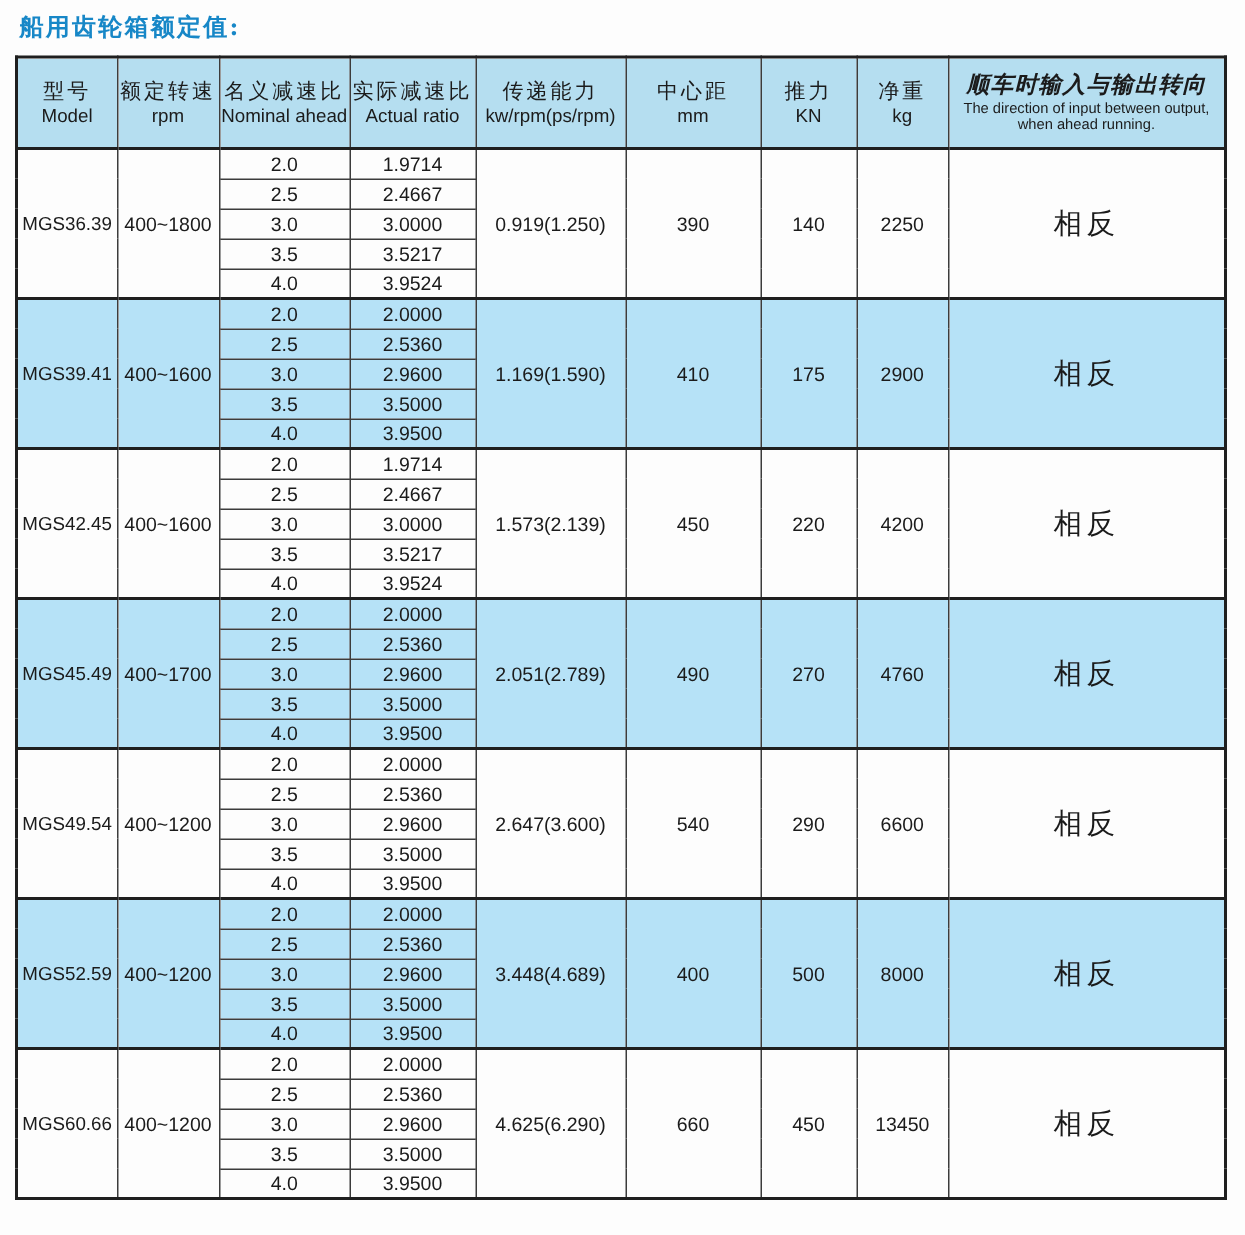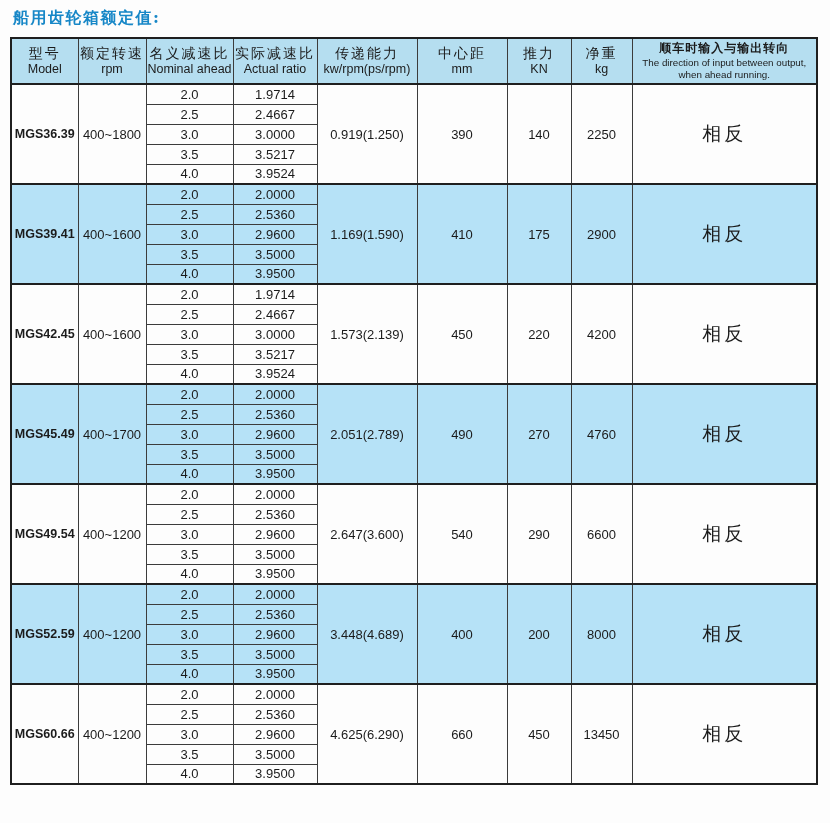--- a/index.html
+++ b/index.html
@@ -25,29 +25,29 @@
     border-collapse:collapse;table-layout:fixed;
     border:2px solid var(--frame);
   }
   .spec th,.spec td{
     border:1px solid var(--line);
     text-align:center;vertical-align:middle;padding:0;
     overflow:hidden;
   }
   .spec thead th{
     background:var(--header-bg);
-    height:46px;border-bottom:2px solid var(--frame);
+    height:61px;border-bottom:2px solid var(--frame);
     font-weight:normal;
   }
   .h-zh{font-size:14px;letter-spacing:2px;font-family:"DejaVu Serif", serif;line-height:1.3;}
   .h-en{font-size:12.5px;line-height:1.25;}
-  th.dir .h-zh{font-size:12px;font-weight:bold;letter-spacing:1px;}
+  th.dir .h-zh{font-size:15px;font-weight:bold;letter-spacing:1px;font-style:italic;}
   th.dir .h-en{font-size:9.8px;line-height:1.2;padding:0 8px;}
   .spec tbody td{height:20px;font-size:13px;}
-  .spec tbody td.model{font-size:12.5px;font-weight:bold;}
+  .spec tbody td.model{font-size:12.5px;}
   .spec tbody td.direction{font-size:19px;letter-spacing:3px;margin-top:22px;}
   .spec tbody tr.block-start td{border-top:2px solid var(--frame);}
   .spec tbody tr.stripe td{background:var(--stripe-bg);}
 </style>
 </head>
 <body>
 
 <div class="page-title">船用齿轮箱额定值:</div>
 
 <table class="spec">
@@ -238,21 +238,21 @@
         <td>4.0</td>
         <td>3.9500</td>
       </tr>
       <tr class="stripe block-start">
         <td rowspan="5" class="model">MGS52.59</td>
         <td rowspan="5">400~1200</td>
         <td>2.0</td>
         <td>2.0000</td>
         <td rowspan="5">3.448(4.689)</td>
         <td rowspan="5">400</td>
-        <td rowspan="5">200</td>
+        <td rowspan="5">500</td>
         <td rowspan="5">8000</td>
         <td rowspan="5" class="direction">相反</td>
       </tr>
       <tr class="stripe">
         <td>2.5</td>
         <td>2.5360</td>
       </tr>
       <tr class="stripe">
         <td>3.0</td>
         <td>2.9600</td>

